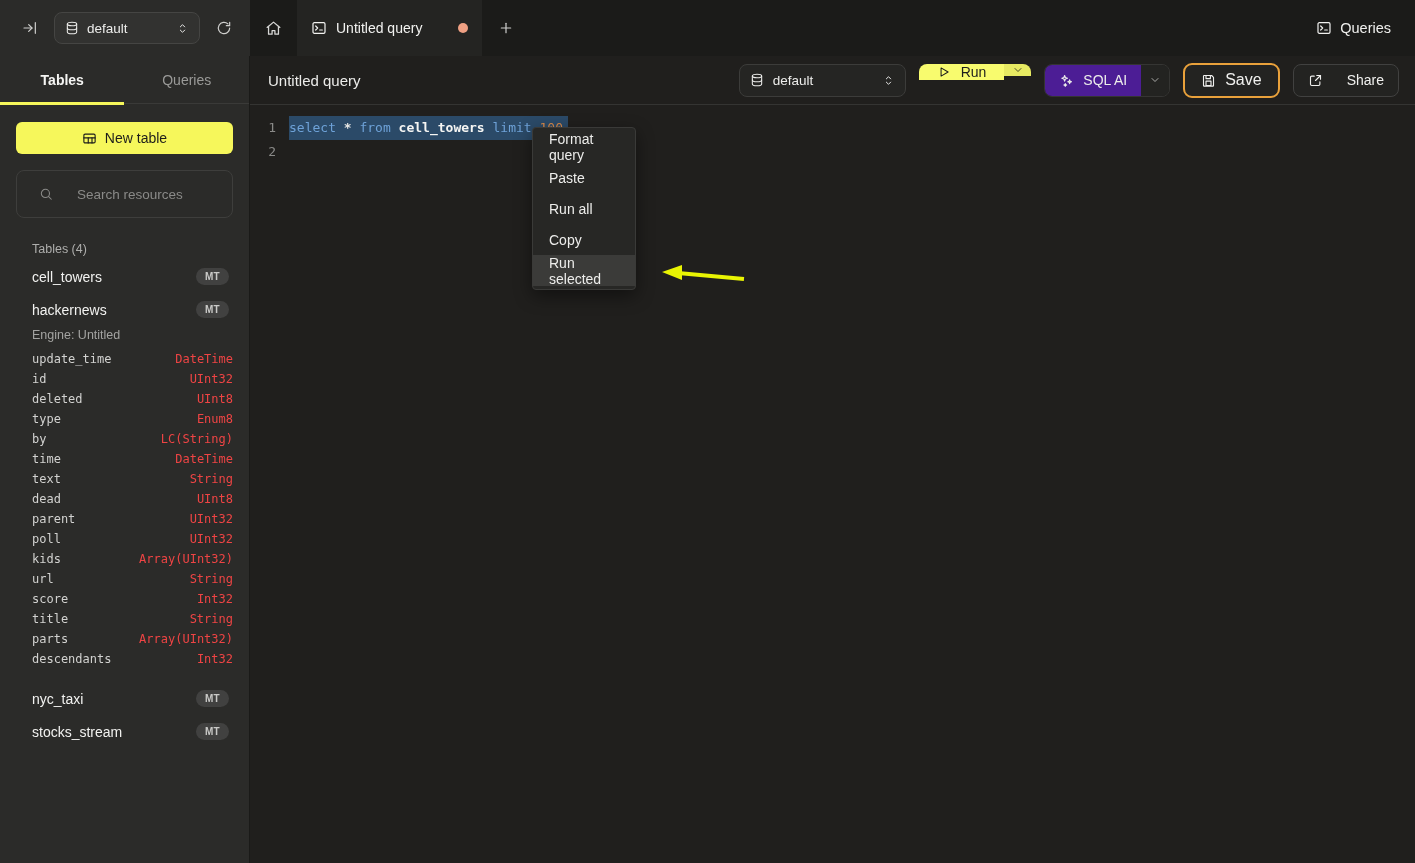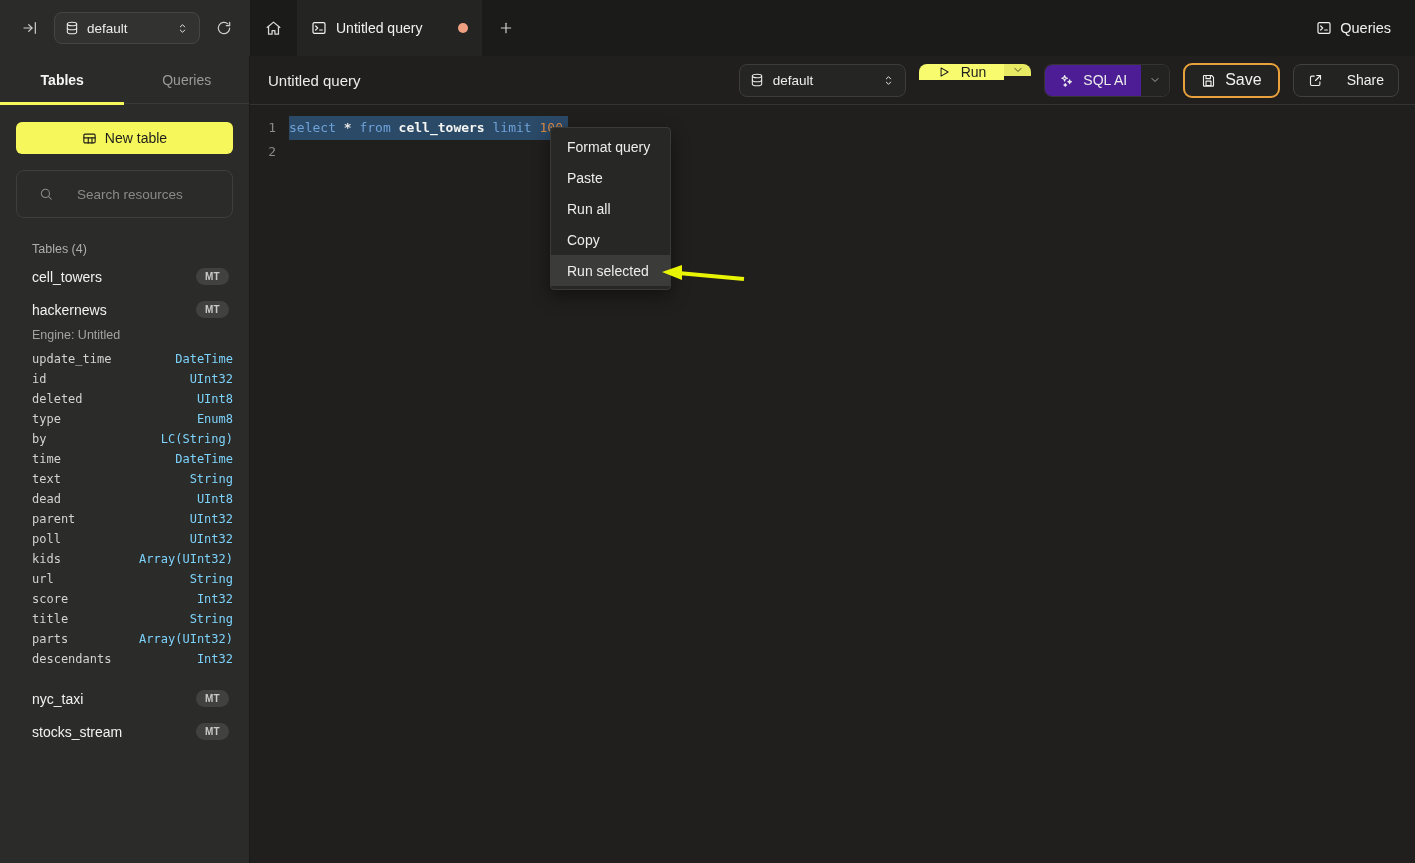--- a/index.html
+++ b/index.html
@@ -38,21 +38,21 @@
   .search-box input { flex:1; background:transparent; border:none; outline:none; color:#e5e5e3; font-size:13.5px; font-family:inherit; }
   .search-box input::placeholder { color:#8a8a88; }
   .section-label { margin:24px 0 4px 16px; font-size:12.5px; color:#aeaeac; }
   .table-row { display:flex; align-items:center; height:33px; padding:0 4px 0 16px; cursor:pointer; border-radius:6px; }
   .table-row .tname { font-size:14px; font-weight:500; color:#f2f2f0; }
   .badge { margin-left:auto; background:#414140; color:#c9c9c7; border-radius:9px; font-size:10px; font-weight:bold; padding:3px 9px; letter-spacing:.3px; }
   .engine-line { margin:2px 0 10px 16px; font-size:12.5px; color:#a3a3a1; }
   .cols { padding:0 0 10px 16px; font-family:"DejaVu Sans Mono", monospace; font-size:12px; }
   .col-row { display:flex; height:20px; align-items:flex-start; cursor:default;gap:40px; }
   .col-row .cname { color:#d2d2d0; }
-  .col-row .ctype { margin-left:auto; color:#7dd3fc; }
+  .col-row .ctype { margin-left:auto; color:#ef4444; }
 
   
   .main { position:absolute; top:56px; left:250px; right:0; bottom:0; background:#201f1d; }
   .main-header { height:49px; display:flex; align-items:center; padding:0 16px 0 18px; border-bottom:1px solid #343432; }
   .page-title { font-size:15px; color:#ececea; font-weight:400; }
   .toolbar { margin-left:auto; display:flex; align-items:center; gap:13px; }
   .tb-select { height:33px; width:167px; display:flex; align-items:center; gap:9px; background:#252523; border:1px solid #3c3c3a; border-radius:8px; padding:0 10px; color:#ededeb; font-size:13.5px; cursor:pointer; }
   .tb-select .lbl { flex:1; text-align:left; }
   .run-btn { height:33px; display:flex; align-items:flex-start; border-radius:8px; overflow:hidden; border:none; padding:0; cursor:pointer; background:none; }
   .run-main { display:flex; align-items:center; gap:10px; padding:0 18px; background:#f8fb6e; color:#1e1e1c; font-size:14px; font-weight:500; }
@@ -68,21 +68,21 @@
   .code-line { display:flex; height:24px; line-height:24px; white-space:pre; }
   .ln { width:26px; text-align:right; color:#8a8a88; flex:none; }
   .code { margin-left:13px; }
   .code.selected { background:#2b4a68; padding-right:5px; }
   .t-kw { color:#6ea2d8; }
   .t-op { color:#e8e8e6; font-weight:bold; }
   .t-tbl { color:#f5f5f3; font-weight:bold; }
   .t-num { color:#d98a49; }
 
   
-  .context-menu { position:absolute; left:300px; top:71px; width:121px; background:#272725; border:1px solid #3a3a38; border-radius:4px; padding:3px 0; box-shadow:0 6px 18px rgba(0,0,0,.45); z-index:10; font-family:"Liberation Sans", sans-serif; }
+  .context-menu { position:absolute; left:282px; top:71px; width:104px; background:#272725; border:1px solid #3a3a38; border-radius:4px; padding:3px 0; box-shadow:0 6px 18px rgba(0,0,0,.45); z-index:10; font-family:"Liberation Sans", sans-serif; }
   .menu-item { height:31px; display:flex; align-items:center; padding:0 16px; font-size:14px; color:#ededeb; cursor:pointer; }
   .menu-item.highlighted { background:#3b3b39; }
 
   
   .arrow-annotation { position:absolute; left:408px; top:204px; z-index:11; pointer-events:none; }
 </style>
 </head>
 <body>
 
 <header class="topbar">

